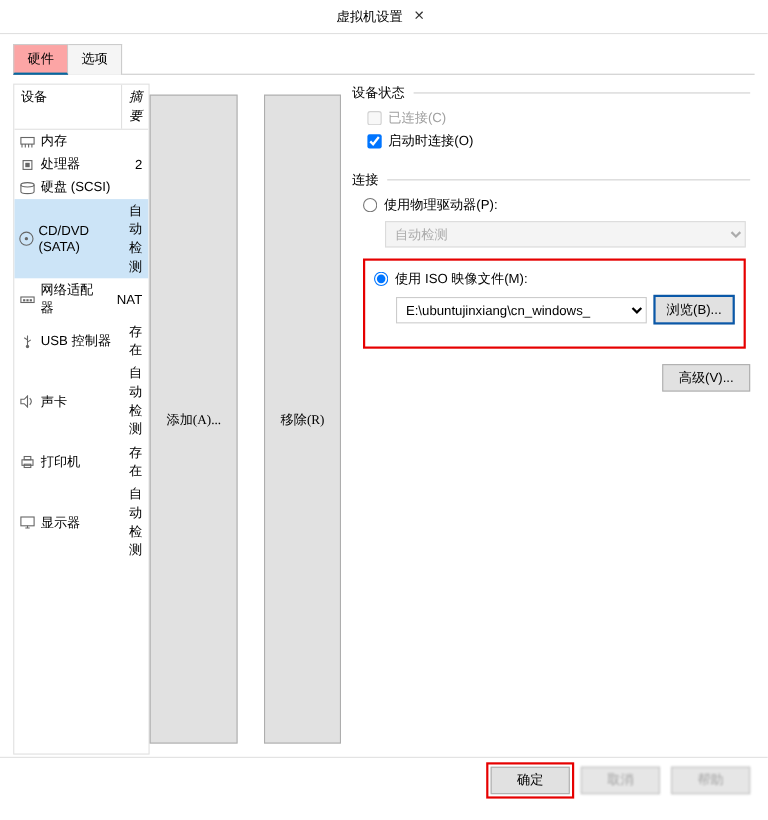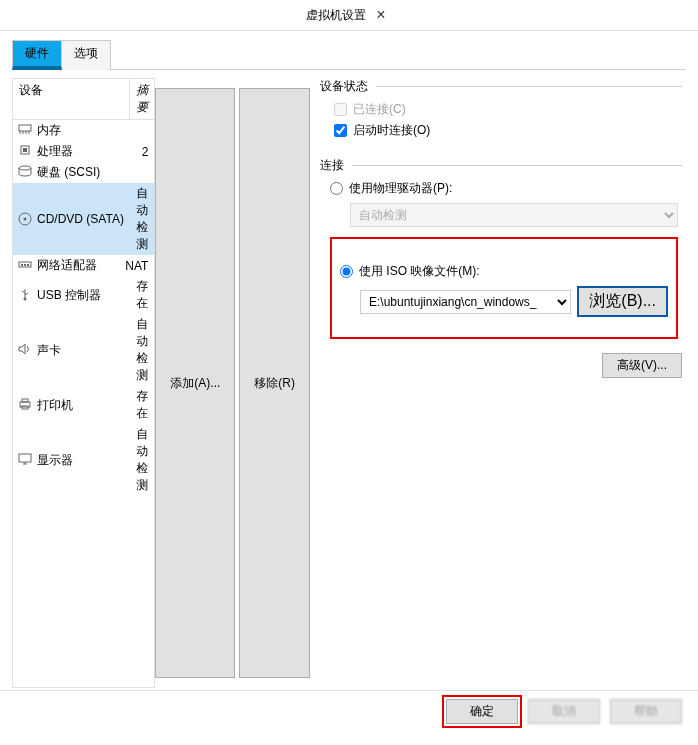--- a/index.html
+++ b/index.html
@@ -40,22 +40,22 @@
       padding: 4px 12px;
       border: 1px solid #ccc;
       border-bottom: none;
       background: #f5f5f5;
       cursor: pointer;
       position: relative;
       top: 1px;
       font-size: 12px;
     }
     .tab.active {
-      background: #0ea5e9;
-      border-bottom: 4px solid #0369a1;
+      background: #fca5a5;
+      border-bottom: 2px solid #0369a1;
     }
     .tab + .tab { border-left: none; }
     .content {
       display: flex;
       gap: 10px;
       padding: 8px 0 0 0;
       height: 618px;
     }
     .left-pane {
       width: 298px;
@@ -82,39 +82,41 @@
       padding: 0;
       cursor: pointer;
     }
     .device-row.selected {
       background: #cce4f7;
     }
     .dev-cell {
       width: 140px;
       padding: 2px 4px;
       display: flex;
+      align-items: center;
       gap: 4px;
     }
     .sum-cell {
       flex: 1;
       padding: 2px 6px;
     }
     .dev-icon {
       width: 16px;
       height: 14px;
       display: inline-flex;
       align-items: center;
       justify-content: center;
       color: #555;
     }
     .left-buttons {
       display: flex;
       justify-content: flex-end;
-      gap: 4px;
+      gap: 24px;
       padding: 10px 0;
+      font-family: Liberation Serif, serif;
     }
     .btn {
       padding: 3px 14px;
       border: 1px solid #adadad;
       background: #e1e1e1;
       cursor: pointer;
       font-size: 12px;
       font-family: inherit;
     }
     .right-pane {
@@ -168,27 +170,27 @@
       margin-top: 6px;
       align-items: center;
     }
     .iso-path {
       flex: 1;
     }
     .browse-btn {
       border: 2px solid #0a58a8;
       background: #e1e1e1;
       padding: 3px 10px;
-      font-size: 16px;
+      font-size: 12px;
       font-family: inherit;
       cursor: pointer;
     }
     .red-box {
       border: 2px solid #e60000;
-      padding: 24px 8px 20px 8px;
+      padding: 8px 8px 20px 8px;
       margin-top: 4px;
     }
     .advanced-row {
       display: flex;
       justify-content: flex-end;
       margin-top: 8px;
     }
     .footer {
       display: flex;
       justify-content: flex-end;

